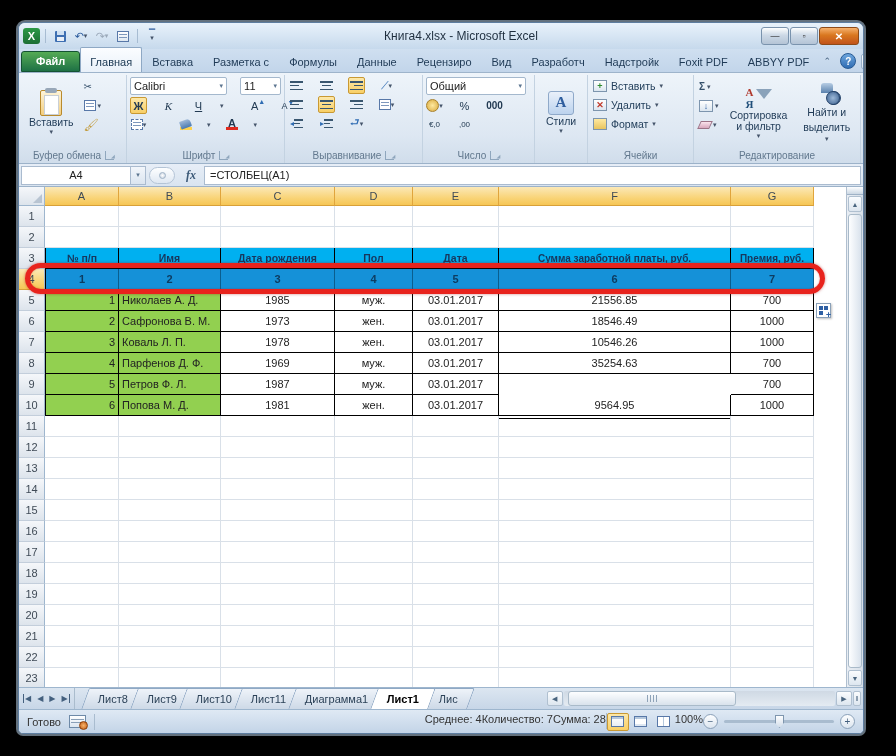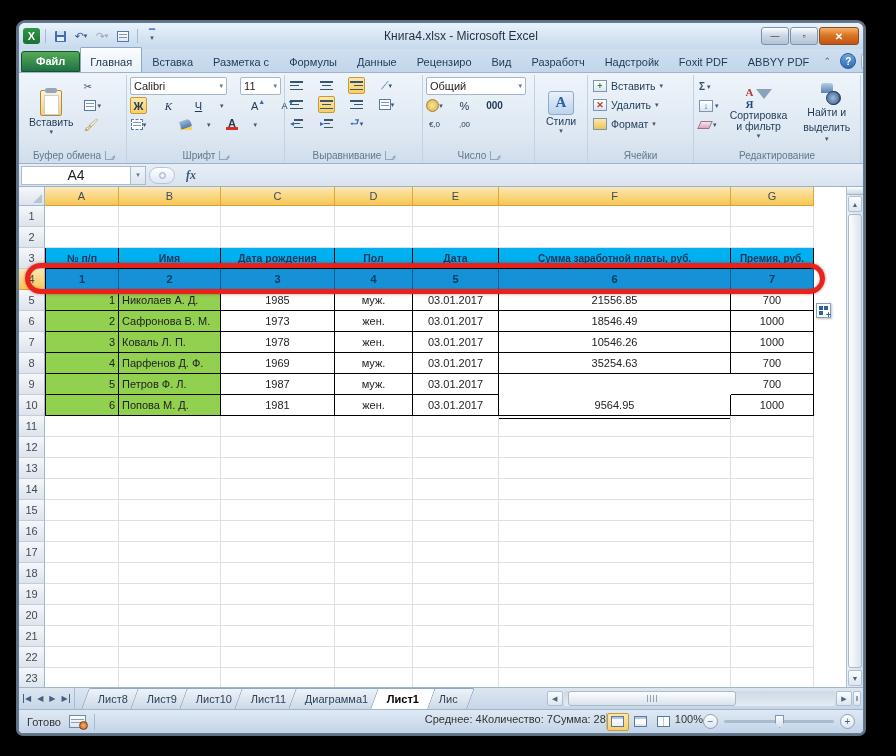--- a/index.html
+++ b/index.html
@@ -96,21 +96,21 @@
   .binoc{ position:relative; width:26px; height:22px; }
   .binoc:before,.binoc:after{ content:""; position:absolute; bottom:0; width:12px; height:12px;
     border-radius:50%; background:radial-gradient(#9db9d8,#3a5f8e); border:1px solid #27456b; }
   .binoc:after{ right:0; }
   .binoc i{ position:absolute; left:7px; top:0; width:12px; height:10px;
     background:linear-gradient(#b7cde4,#5a81ad); border-radius:3px 3px 0 0; }
   
   .fbar{ height:23px; background:linear-gradient(#e7eef7,#d9e4f0); display:flex; align-items:center;
     padding:1px 2px; gap:0; border-bottom:1px solid #9cb2c9; flex:0 0 auto; }
   .namebox{ width:110px; height:19px; background:#fff; border:1px solid #aabbcf; display:flex;
-    align-items:center; justify-content:center; font-size:14px; }
+    align-items:center; justify-content:center; font-size:11px; }
   .nb-dd{ width:15px; height:19px; background:linear-gradient(#f2f6fb,#dbe5f0); border:1px solid #aabbcf;
     border-left:none; display:flex; align-items:center; justify-content:center; font-size:7px; color:#5c7590; }
   .fpill{ width:26px; height:17px; margin:0 3px; border-radius:9px; background:linear-gradient(#fdfeff,#dfe8f2);
     border:1px solid #b4c4d6; display:flex; align-items:center; justify-content:center; }
   .fpill i{ width:7px; height:7px; border-radius:50%; background:radial-gradient(#fff,#c2cfdd); border:1px solid #9fb2c6; }
   .fx{ width:26px; text-align:center; font-style:italic; font-family:"Liberation Serif",serif;
     font-weight:bold; color:#3c5a78; font-size:12px; }
   .finput{ flex:1; height:19px; background:#fff; border:1px solid #aabbcf; display:flex;
     align-items:center; padding:0 5px; font-size:11px; }
   
@@ -512,20 +512,21 @@
     </div>
   </div>
 
   <div class="fbar">
     <div class="namebox">A4</div>
     <div class="nb-dd">▾</div>
     <div class="fpill">
         <i></i>
       </div>
     <div class="fx">fx</div>
+    <div class="finput">=СТОЛБЕЦ(A1)</div>
   </div>
 
   <div class="gridwrap">
     <div class="sheet" id="sheet">
         <div class="hdr-row">
           <div class="corner"></div>
           <div class="colhdr" style="width: 74px;">A</div>
           <div class="colhdr" style="width: 102px;">B</div>
           <div class="colhdr" style="width: 114px;">C</div>
           <div class="colhdr" style="width: 78px;">D</div>

